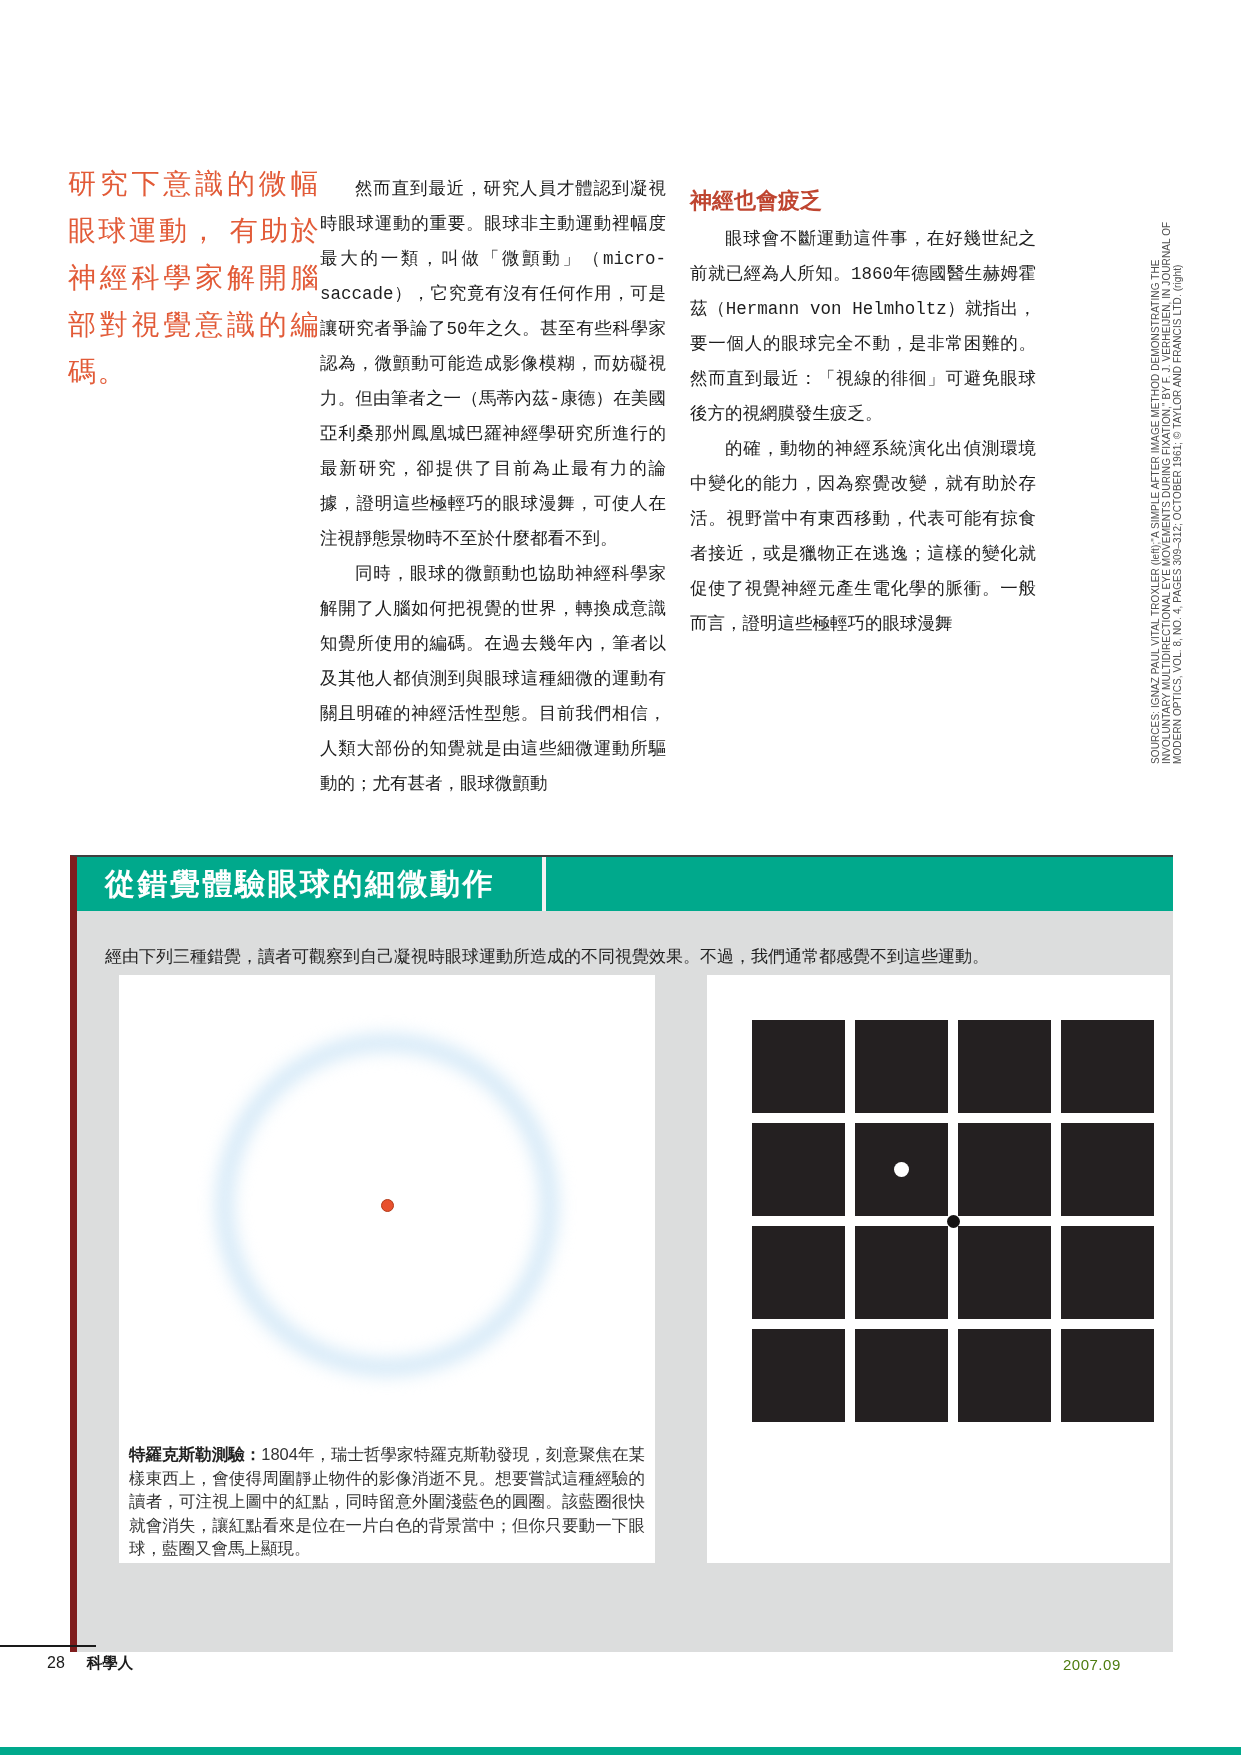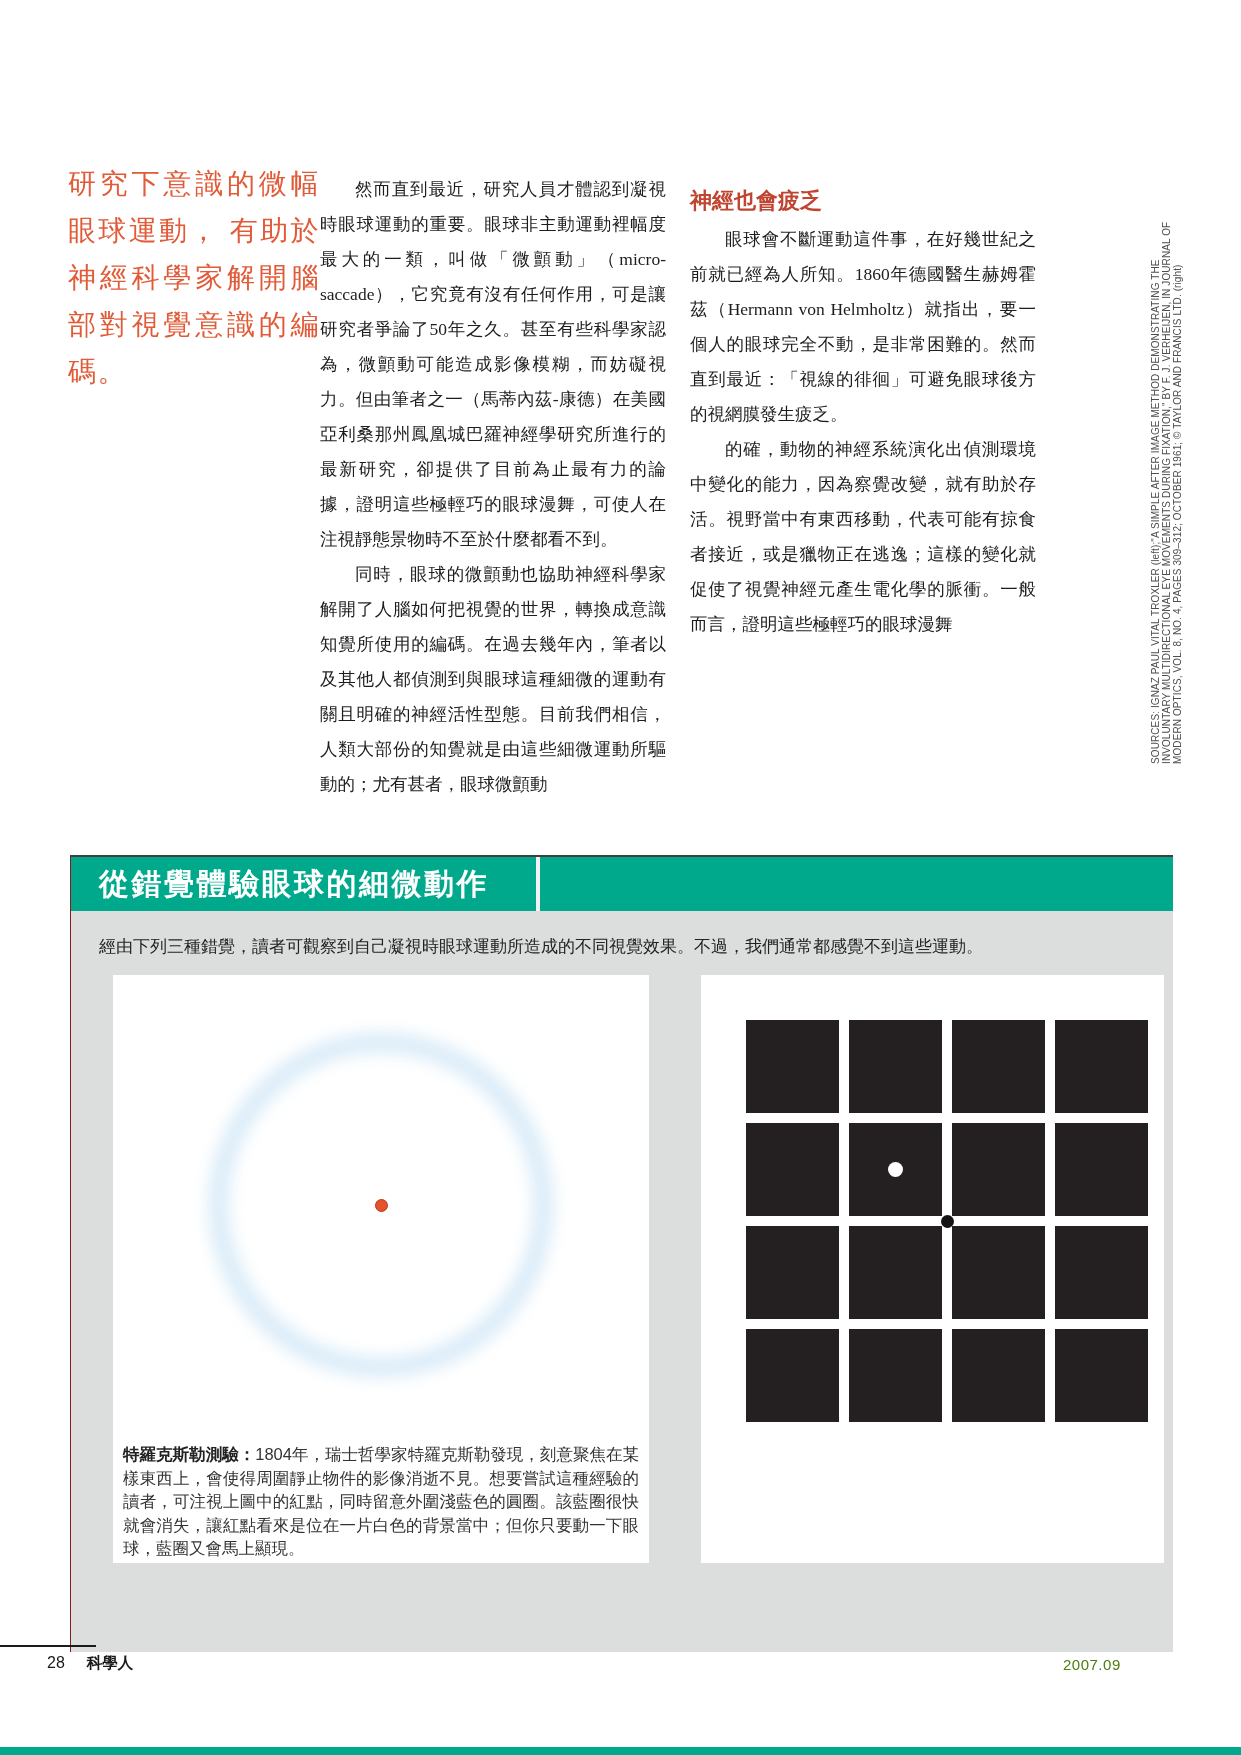--- a/index.html
+++ b/index.html
@@ -25,55 +25,55 @@
   }
   
   .body-col{
     position:absolute;top:172px;width:346px;
     font-family:"Liberation Serif","DejaVu Serif",serif;
     font-size:17.5px;line-height:35px;color:var(--body-text);
     text-align:justify;
   }
   #col1{left:320px;}
   #col2{left:690px;}
-  .body-col p{margin:0;}
+  .body-col p{margin:0;font-family:Liberation Mono, monospace;}
   .body-col p.indent{text-indent:2em;}
   .section-heading{
     margin:14px 0 6px 0;font-size:22px;font-weight:bold;
     color:var(--heading-orange);line-height:30px;
     font-family:"Liberation Serif","DejaVu Serif",serif;
   }
   
   .source-wrap{position:absolute;left:1150px;top:256px;width:34px;height:508px;}
   .source-inner{
     width:508px;transform-origin:0 0;
     transform:rotate(-90deg) translateX(-508px);
     font-size:10px;line-height:11px;color:#4d4d4d;letter-spacing:0.1px;
     white-space:nowrap;
   }
   
   .figure-box{
     position:absolute;left:70px;top:855px;width:1103px;height:797px;
     background:var(--box-gray);
-    border-top:2px solid #3f3f3f;border-left:1px solid #7f1d1d;
+    border-top:2px solid #3f3f3f;border-left:7px solid #7f1d1d;
     box-sizing:border-box;
   }
   .figure-title-band{
     position:absolute;left:0;top:0;width:100%;height:54px;
     background:var(--teal);
   }
   .figure-title{
     position:absolute;left:28px;top:0;height:54px;line-height:54px;
     font-size:30px;font-weight:bold;color:#fff;letter-spacing:2.5px;
   }
   .title-divider{
     position:absolute;left:465px;top:0;width:4px;height:54px;background:#f2f2f2;
   }
   .figure-subtitle{
-    position:absolute;left:28px;top:78px;width:1000px;
+    position:absolute;left:28px;top:88px;width:1000px;
     font-size:17px;color:#222;
   }
   .panel{position:absolute;top:118px;height:588px;background:#fff;}
   #troxler-panel{left:42px;width:536px;}
   #grid-panel{left:630px;width:463px;}
   
   .troxler-ring{
     position:absolute;left:98px;top:60px;width:340px;height:340px;
     border-radius:50%;border:15px solid var(--ring-blue);
     box-sizing:border-box;filter:blur(9px);

